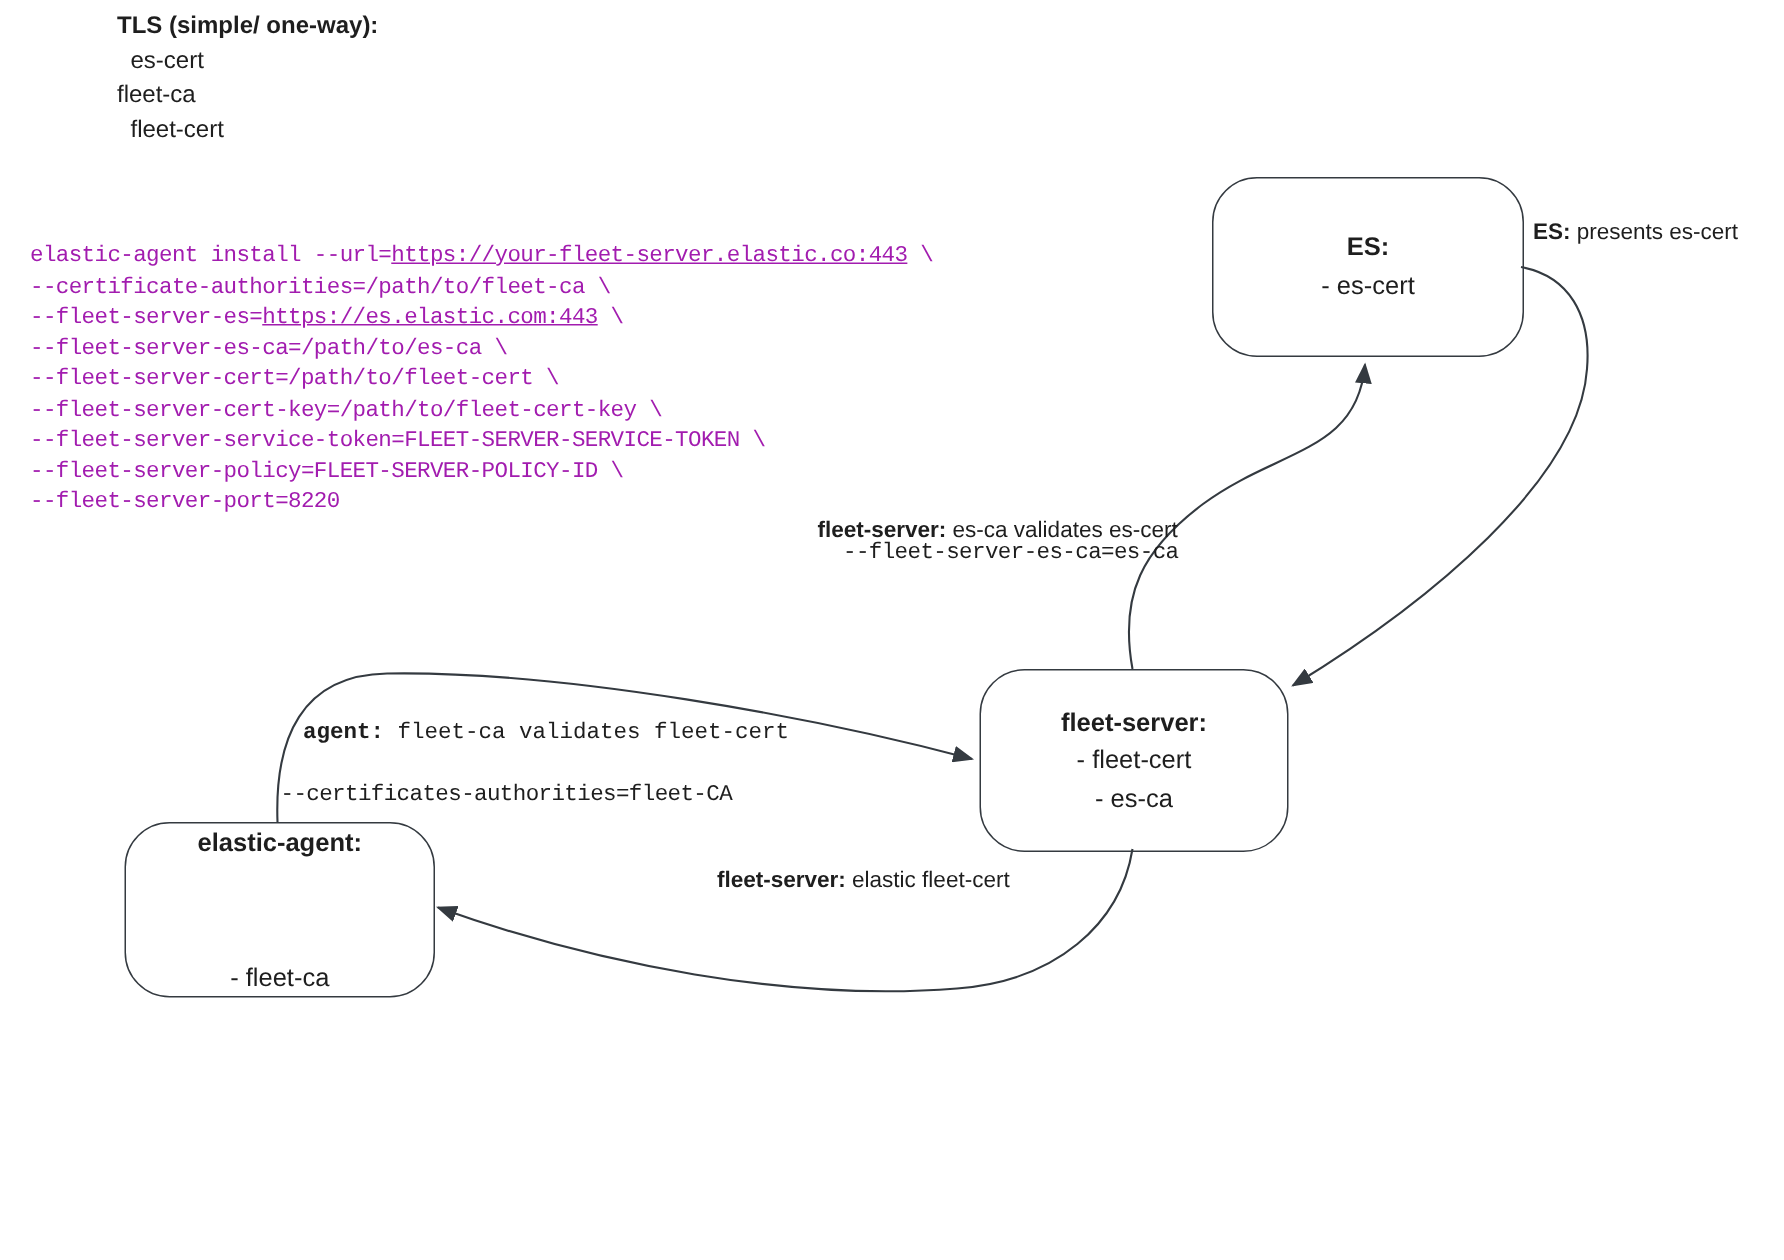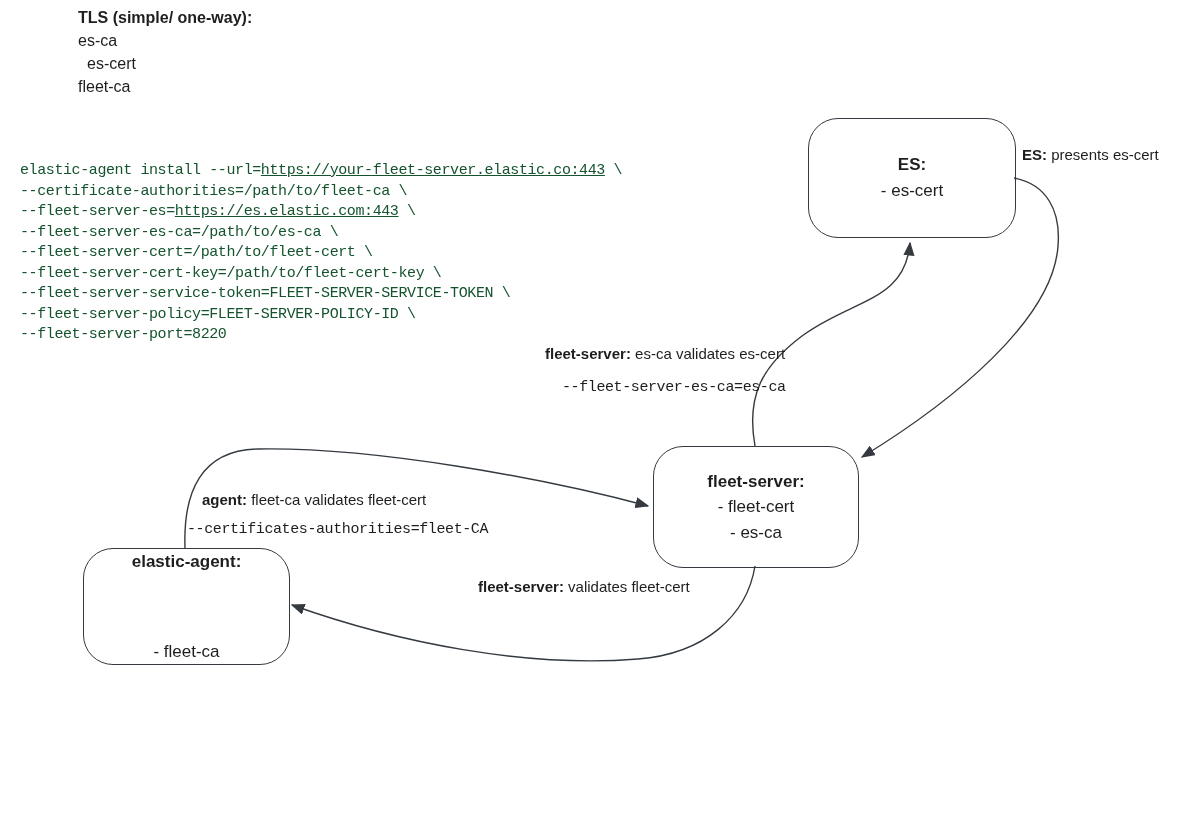--- a/index.html
+++ b/index.html
@@ -11,21 +11,21 @@
 
   
   .tls-list{position:absolute;left:78px;top:6px;font-size:16px;line-height:23px;z-index:2;}
   .tls-list .t{font-weight:bold;}
   .tls-list .indent{padding-left:9px;}
 
   
   .code-block{
     position:absolute;left:20px;top:161px;z-index:2;
     font-family:"Liberation Mono","DejaVu Sans Mono",monospace;
-    font-size:15px;line-height:20.5px;letter-spacing:-0.4px;color:#14532d;
+    font-size:15px;line-height:20.5px;letter-spacing:-0.4px;color:#a21caf;
     white-space:pre;
   }
   .code-block .underline{text-decoration:underline;}
 
   
   .node{
     position:absolute;z-index:3;background:#ffffff;
     border:1.6px solid #343a40;border-radius:30px;
     display:flex;flex-direction:column;align-items:center;justify-content:center;
     font-size:17px;line-height:25.5px;text-align:center;
@@ -38,22 +38,22 @@
   
   .lbl{position:absolute;z-index:6;font-size:15px;line-height:18px;white-space:nowrap;}
   .lbl .b{font-weight:bold;}
   .lbl-mono{
     position:absolute;z-index:6;white-space:nowrap;
     font-family:"Liberation Mono","DejaVu Sans Mono",monospace;
     font-size:15px;line-height:18px;letter-spacing:-0.4px;color:#1e1e1e;
   }
   .lbl-es-presents{left:1022px;top:146px;}
   .lbl-fleet-validates{left:545px;top:345px;}
-  .lbl-fleet-validates-code{left:562px;top:379px;}
-  .lbl-agent-validates{left:202px;top:491px;}
+  .lbl-fleet-validates-code{left:562px;top:360px;}
+  .lbl-agent-validates{left:202px;top:480px;font-family:Liberation Mono, monospace;}
   .lbl-agent-validates-code{left:187px;top:521px;}
   .lbl-fleet-presents{left:478px;top:578px;}
   .lbl-fleet-presents-code{left:466px;top:599px;}
 </style>
 </head>
 <body>
 
 <div class="canvas">
 
   <svg class="edges" viewBox="0 0 1189 840" xmlns="http://www.w3.org/2000/svg">
@@ -63,23 +63,23 @@
       </marker>
     </defs>
     <path d="M 755 446 C 746 396 762 366 802 336 C 852 299 905 302 910 243" fill="none" stroke="#343a40" stroke-width="1.4" marker-end="url(#arrow)"></path>
     <path d="M 1014 178 C 1046 184 1061 210 1058 246 C 1053 320 952 402 862 457" fill="none" stroke="#343a40" stroke-width="1.4" marker-end="url(#arrow)"></path>
     <path d="M 185 548 C 183 492 201 450 258 449 C 375 447 543 478 648 506" fill="none" stroke="#343a40" stroke-width="1.4" marker-end="url(#arrow)"></path>
     <path d="M 755 566 C 747 616 704 654 638 659 C 527 668 398 643 292 605" fill="none" stroke="#343a40" stroke-width="1.4" marker-end="url(#arrow)"></path>
   </svg>
 
   <div class="tls-list">
     <div class="t">TLS (simple/ one-way):</div>
-    <div>es-ca</div>
     <div class="indent">es-cert</div>
     <div>fleet-ca</div>
+    <div class="indent">fleet-cert</div>
   </div>
 
   <div class="code-block"><div class="code-line"><span>elastic-agent install --url=</span><span class="underline">https://your-fleet-server.elastic.co:443</span><span> \</span></div><div class="code-line"><span>--certificate-authorities=/path/to/fleet-ca \</span></div><div class="code-line"><span>--fleet-server-es=</span><span class="underline">https://es.elastic.com:443</span><span> \</span></div><div class="code-line"><span>--fleet-server-es-ca=/path/to/es-ca \</span></div><div class="code-line"><span>--fleet-server-cert=/path/to/fleet-cert \</span></div><div class="code-line"><span>--fleet-server-cert-key=/path/to/fleet-cert-key \</span></div><div class="code-line"><span>--fleet-server-service-token=FLEET-SERVER-SERVICE-TOKEN \</span></div><div class="code-line"><span>--fleet-server-policy=FLEET-SERVER-POLICY-ID \</span></div><div class="code-line"><span>--fleet-server-port=8220</span></div></div>
 
   <div class="node node-es">
     <div class="title">ES:</div>
     <div>- es-cert</div>
   </div>
 
   <div class="node node-fleet">
@@ -94,15 +94,15 @@
   </div>
 
   <div class="lbl lbl-es-presents"><span class="b">ES:</span><span> presents es-cert</span></div>
 
   <div class="lbl lbl-fleet-validates"><span class="b">fleet-server:</span><span> es-ca validates es-cert</span></div>
   <div class="lbl-mono lbl-fleet-validates-code">--fleet-server-es-ca=es-ca</div>
 
   <div class="lbl lbl-agent-validates"><span class="b">agent:</span><span> fleet-ca validates fleet-cert</span></div>
   <div class="lbl-mono lbl-agent-validates-code">--certificates-authorities=fleet-CA</div>
 
-  <div class="lbl lbl-fleet-presents"><span class="b">fleet-server:</span><span> validates fleet-cert</span></div>
+  <div class="lbl lbl-fleet-presents"><span class="b">fleet-server:</span><span> elastic fleet-cert</span></div>
 
 </div>
 
 </body></html>

